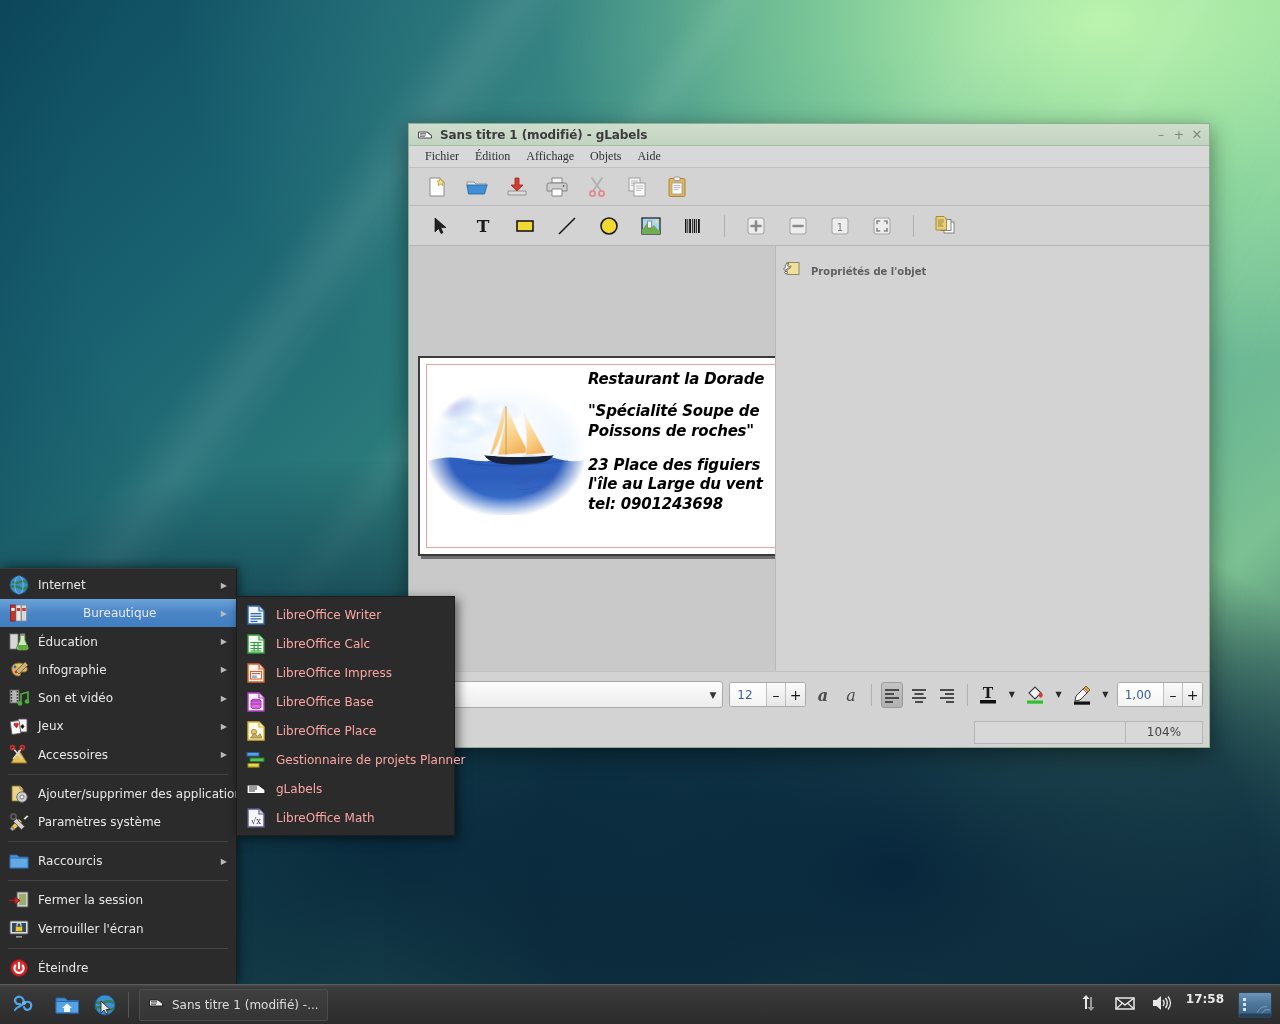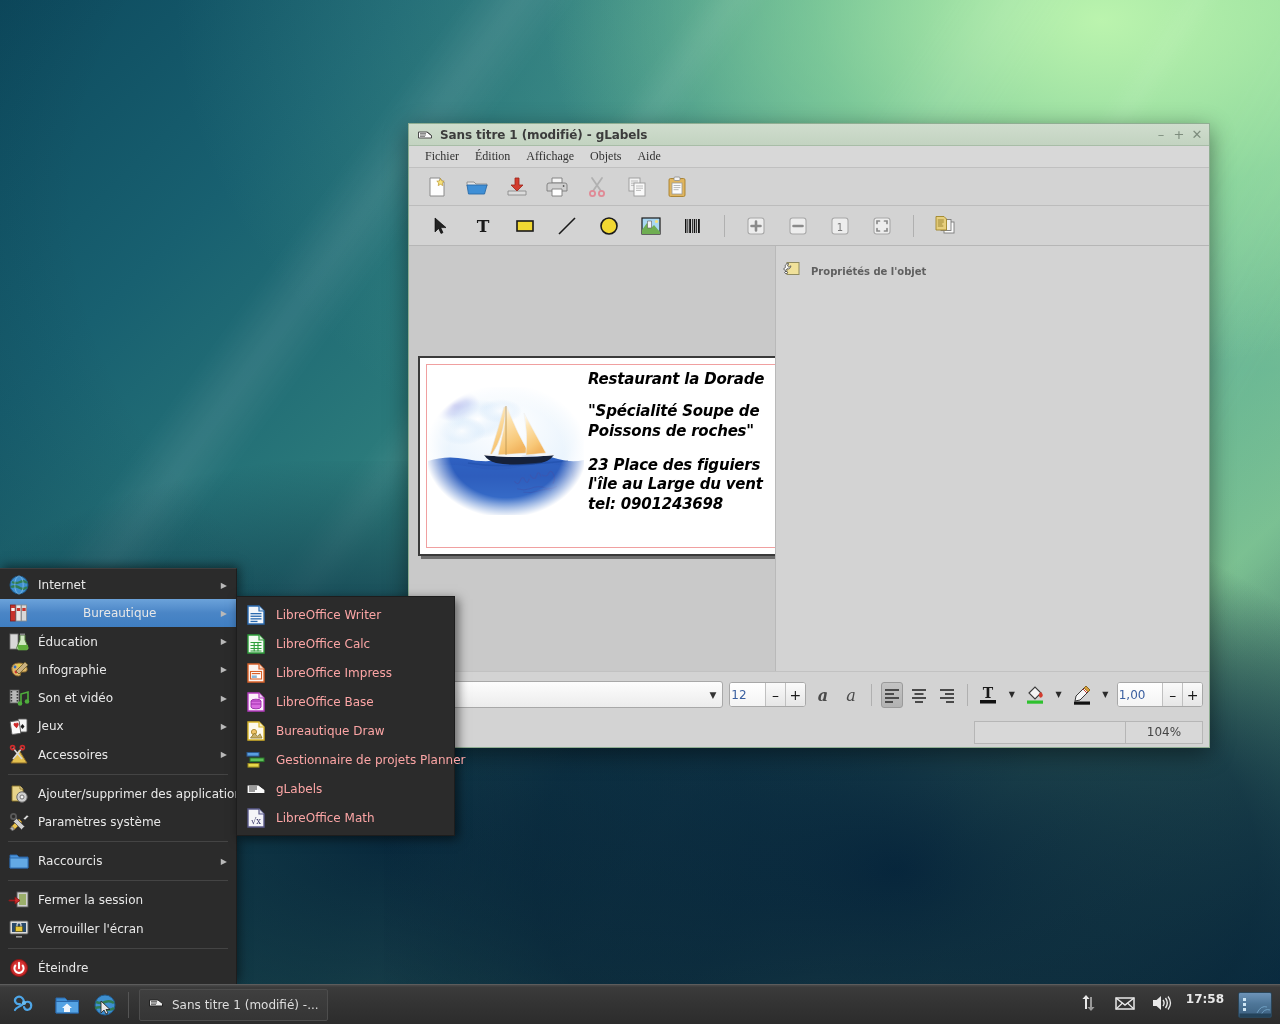--- a/index.html
+++ b/index.html
@@ -162,21 +162,21 @@
     border: 1px solid #a8a8a8; border-radius: 3px;
     display: flex; align-items: center; padding: 0 6px;
     font-size: 12px; color: #222;
   }
   .combo-arrow { margin-left: auto; font-size: 9px; color: #333; }
   .spin {
     height: 25px; border: 1px solid #a8a8a8; border-radius: 3px;
     background: #fff; display: flex; align-items: stretch; overflow: hidden;
   }
   .spin .val {
-    width: 42px; display: flex; align-items: center; padding-left: 1px;
+    width: 42px; display: flex; align-items: center; padding-left: 7px;
     font-size: 12px; color: #3a5fa0; background: linear-gradient(to bottom,#fff,#f4f4f4);
   }
   .spin .val.wide { width: 54px; }
   .spin .btn {
     width: 24px; display: flex; align-items: center; justify-content: center;
     font-size: 14px; color: #1a1a1a; background: linear-gradient(to bottom,#fafafa,#e6e6e6);
     border-left: 1px solid #c0c0c0; cursor: default;
   }
   .fmt-btn {
     width: 26px; height: 26px; display: flex; align-items: center; justify-content: center;
@@ -892,21 +892,21 @@
 
   <div class="sub-item">
     <span class="sub-icon">
       <svg width="22" height="22" viewBox="0 0 22 22">
         <path d="M3 2 h11 l5 5 v13 H3 Z" fill="#fdfaee" stroke="#d8b52a" stroke-width="1.4"></path>
         <path d="M14 2 v5 h5" fill="#f6eec0" stroke="#d8b52a" stroke-width="1.2"></path>
         <circle cx="9" cy="12" r="2.6" fill="#f0c46a" stroke="#a8862a" stroke-width="0.9"></circle>
         <path d="M5.5 18 l4 -5 l3 3.4 l2.5 -2.6 l2 4.2 Z" fill="#c8b06a" stroke="#8a7428" stroke-width="0.8"></path>
       </svg>
     </span>
-    <span class="sub-label">Bureautique Draw</span>
+    <span class="sub-label">LibreOffice Place</span>
   </div>
 
   <div class="sub-item">
     <span class="sub-icon">
       <svg width="22" height="22" viewBox="0 0 22 22">
         <rect x="2" y="3.5" width="12" height="3.6" fill="#5a9fe0" stroke="#2a5a90" stroke-width="1"></rect>
         <rect x="5" y="9" width="14" height="3.6" fill="#5fc05a" stroke="#2a7a2a" stroke-width="1"></rect>
         <rect x="3" y="14.5" width="11" height="3.6" fill="#e8d84a" stroke="#9a8a20" stroke-width="1"></rect>
       </svg>
     </span>

